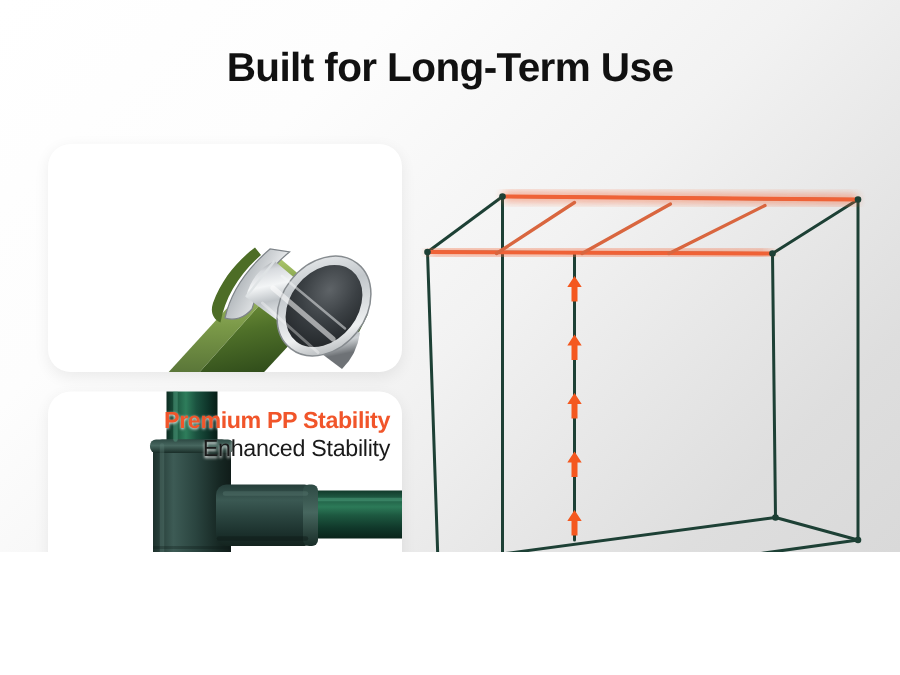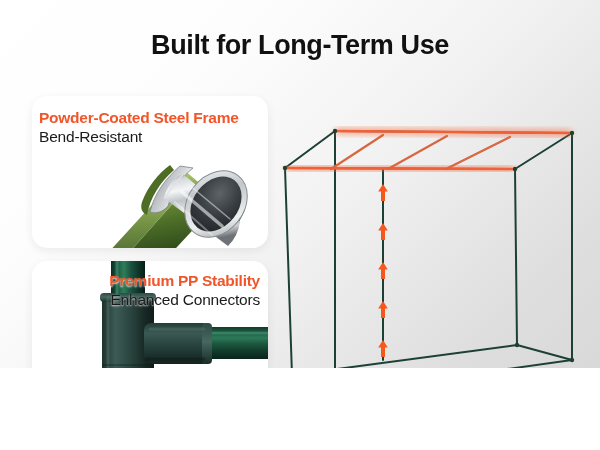--- a/index.html
+++ b/index.html
@@ -192,24 +192,20 @@
         <ellipse cx="184" cy="108" rx="22.5" ry="30" transform="rotate(38 184 108)" fill="url(#boreDark)"></ellipse>
 
         <path d="M 150 96 L 190 130" stroke="#ffffff" stroke-width="3.5" opacity="0.55" stroke-linecap="round"></path>
         <path d="M 143 106 L 180 139" stroke="#ffffff" stroke-width="2" opacity="0.35" stroke-linecap="round"></path>
         <path d="M 156 88 L 198 123" stroke="#f4f6f7" stroke-width="1.6" opacity="0.5" stroke-linecap="round"></path>
 
         <path d="M 151 78 L 132 102" stroke="#dfe3e5" stroke-width="1.6" opacity="0.9"></path>
       </svg>
 
     </div>
-    <div class="card-text" id="steel-frame-text">
-      <div class="headline">Powder-Coated Steel Frame</div>
-      <div class="subline">Bend-Resistant</div>
-    </div>
   </div>
 
   <div class="feature-card" id="card-pp-connectors">
     <div class="card-clip">
 
       <svg id="pp-connector-art" viewBox="0 0 300 190">
         <defs>
           <linearGradient id="pipeGreen" x1="0" y1="0" x2="0" y2="1">
             <stop offset="0%" stop-color="#123a2b"></stop>
             <stop offset="16%" stop-color="#1f5c44"></stop>
@@ -269,21 +265,21 @@
         <path d="M 142 120 L 200 120" stroke="#0d1a17" stroke-width="3" opacity="0.45" stroke-linecap="round"></path>
         <path d="M 98 126 L 150 126" stroke="#0d1a17" stroke-width="2" opacity="0.3"></path>
 
         <path d="M 113 -6 L 113 54" stroke="#57a585" stroke-width="3" opacity="0.45" stroke-linecap="round"></path>
         <path d="M 113 151 L 113 212" stroke="#57a585" stroke-width="3" opacity="0.45" stroke-linecap="round"></path>
       </svg>
 
     </div>
     <div class="card-text" id="pp-connectors-text">
       <div class="headline">Premium PP Stability</div>
-      <div class="subline">Enhanced Connectors</div>
+      <div class="subline">Enhanced Stability</div>
     </div>
   </div>
 
   <svg id="frame-diagram" viewBox="0 0 330 325">
     <defs>
       <filter id="railGlow" x="-25%" y="-220%" width="150%" height="540%">
         <feGaussianBlur stdDeviation="3.2" result="b"></feGaussianBlur>
         <feMerge>
             <feMergeNode in="b"></feMergeNode>
             <feMergeNode in="b"></feMergeNode>

